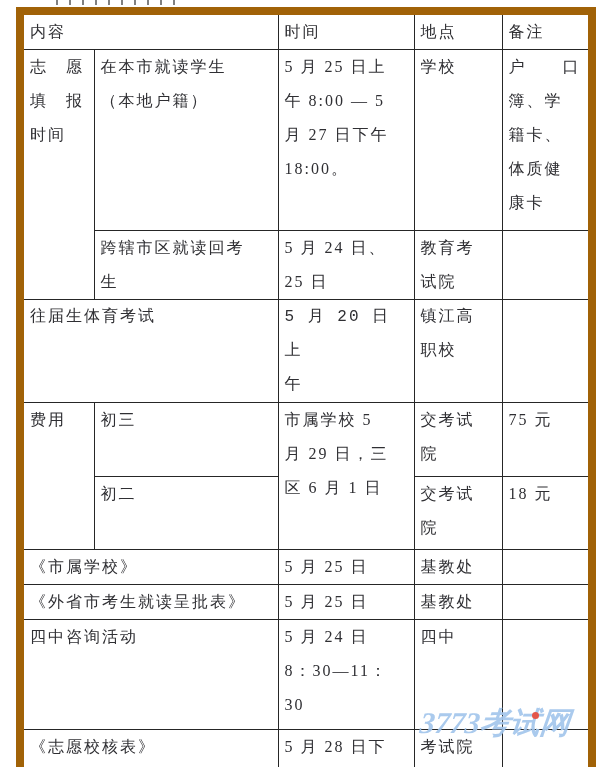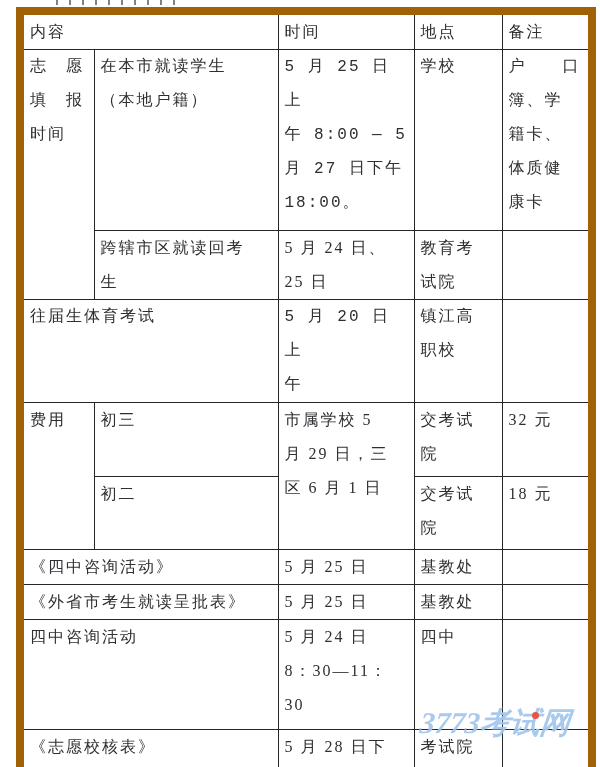--- a/index.html
+++ b/index.html
@@ -31,21 +31,21 @@
     border: 1px solid #262626;
     vertical-align: top;
     padding: 0 6px;
     font-size: 16px;
     line-height: 34px;
     letter-spacing: 2px;
     white-space: pre-line;
     overflow: hidden;
   }
   tr.h35  { height: 35px; }
-  tr.h181 { height: 181px; font-family: Liberation Mono, monospace; }
+  tr.h181 { height: 181px; }
   tr.h69  { height: 69px; border-radius: 9px; }
   tr.h71  { height: 71px; font-family: Liberation Mono, monospace; }
   tr.h74  { height: 74px; }
   tr.h73  { height: 73px; }
   tr.h110 { height: 110px; }
   tr.h70  { height: 70px; }
 
   .watermark {
     position: absolute;
     left: 420px; top: 706px;
@@ -143,32 +143,32 @@
     </tr>
 
     <tr class="h74">
       <td rowspan="2">费用</td>
       <td>初三</td>
       <td rowspan="2">市属学校 5
 月 29 日，三
 区 6 月 1 日</td>
       <td>交考试
 院</td>
-      <td>32 元</td>
+      <td>75 元</td>
     </tr>
 
     <tr class="h73">
       <td>初二</td>
       <td>交考试
 院</td>
       <td>18 元</td>
     </tr>
 
     <tr class="h35">
-      <td colspan="2">《四中咨询活动》</td>
+      <td colspan="2">《市属学校》</td>
       <td>5 月 25 日</td>
       <td>基教处</td>
       <td></td>
     </tr>
 
     <tr class="h35">
       <td colspan="2">《外省市考生就读呈批表》</td>
       <td>5 月 25 日</td>
       <td>基教处</td>
       <td></td>

